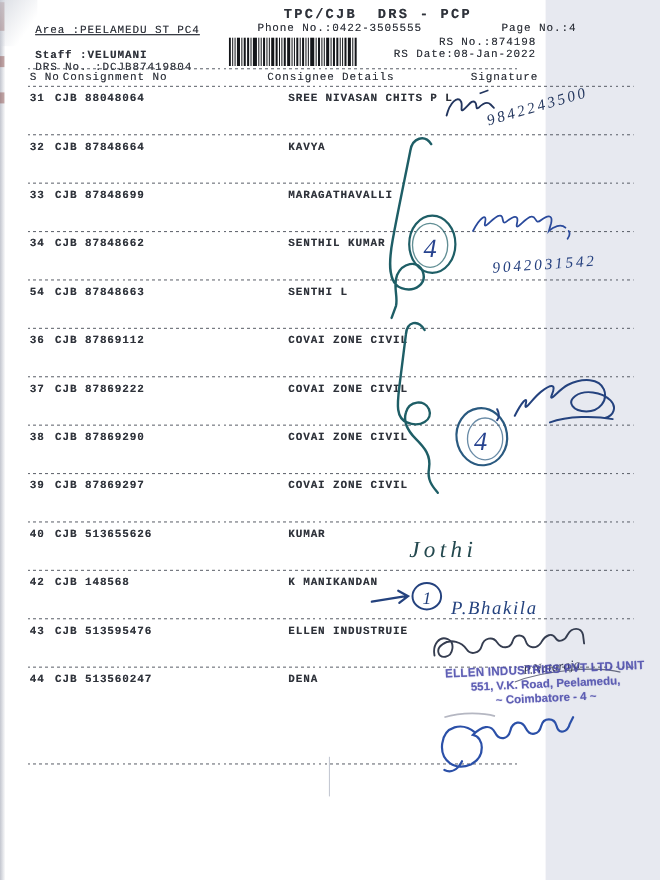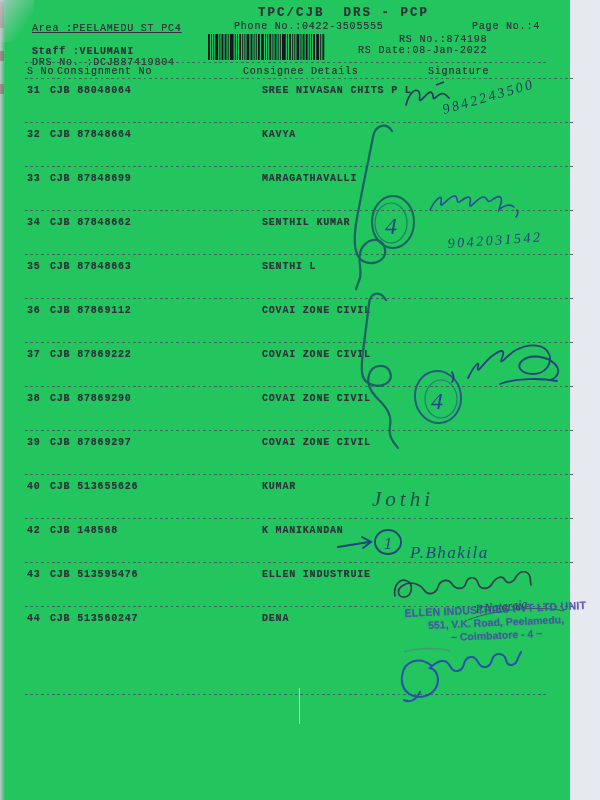--- a/index.html
+++ b/index.html
@@ -1,17 +1,17 @@
 <!DOCTYPE html>
 <html><head>
 <meta charset="utf-8">
 <style>
   html,body{margin:0;padding:0;}
   body{width:600px;height:800px;overflow:hidden;background:#e7e9f0;}
-  .page{position:relative;width:570px;height:800px;background:#22c55e;
+  .page{position:relative;width:496px;height:800px;background:#ffffff;
         font-family:"Liberation Mono","DejaVu Sans Mono",monospace;color:#2e323a;}
   .typed{position:absolute;font-size:10px;letter-spacing:.8px;white-space:pre;
          text-shadow:0 0 .5px rgba(46,50,58,.55);}
   .typed.b{font-weight:bold;}
   .title{font-size:12.5px;font-weight:bold;letter-spacing:2px;}
   .dash{position:absolute;left:25px;right:24px;height:1px;
         background:repeating-linear-gradient(90deg,#4d525c 0 2.6px,transparent 2.6px 5.4px);
         opacity:.85;}
   .rows{position:absolute;top:78px;left:0;width:600px;}
   .row{position:relative;height:44px;}
@@ -43,21 +43,21 @@
 
   <div class="edge"></div>
   <div class="edgemark" style="top:2px;height:26px;"></div>
   <div class="edgemark" style="top:51px;height:10px;"></div>
   <div class="edgemark" style="top:84px;height:10px;"></div>
   <div class="curl"></div>
   <div class="fold"></div>
 
   <div class="typed title" style="left:258px;top:6px;">TPC/CJB  DRS - PCP</div>
   <div class="typed" style="left:234px;top:21px;">Phone No.:0422-3505555</div>
-  <div class="typed" style="left:472px;top:21px;">Page No.:4</div>
+  <div class="typed" style="left:456px;top:21px;">Page No.:4</div>
 
   <div class="typed" style="left:32px;top:23px;text-decoration:underline;">Area :PEELAMEDU ST PC4</div>
   <div class="typed b" style="left:32px;top:46px;">Staff :VELUMANI</div>
   <div class="typed" style="left:32px;top:57px;">DRS No. :DCJB87419804</div>
 
   <svg style="position:absolute;left:208px;top:34px;" width="120" height="26" fill="#14161a">
       <rect x="0.00" y="0" width="1.84" height="26"></rect>
       <rect x="3.08" y="0" width="0.92" height="26"></rect>
       <rect x="5.24" y="0" width="0.92" height="26"></rect>
       <rect x="7.41" y="0" width="2.76" height="26"></rect>
@@ -134,21 +134,21 @@
 
     <div class="row">
       <div class="dash"></div>
       <div class="cell c-sno">34</div>
       <div class="cell c-con">CJB 87848662</div>
       <div class="cell c-nee">SENTHIL KUMAR</div>
     </div>
 
     <div class="row">
       <div class="dash"></div>
-      <div class="cell c-sno">35</div>
+      <div class="cell c-sno">54</div>
       <div class="cell c-con">CJB 87848663</div>
       <div class="cell c-nee">SENTHI L</div>
     </div>
 
     <div class="row">
       <div class="dash"></div>
       <div class="cell c-sno">36</div>
       <div class="cell c-con">CJB 87869112</div>
       <div class="cell c-nee">COVAI ZONE CIVIL</div>
     </div>

